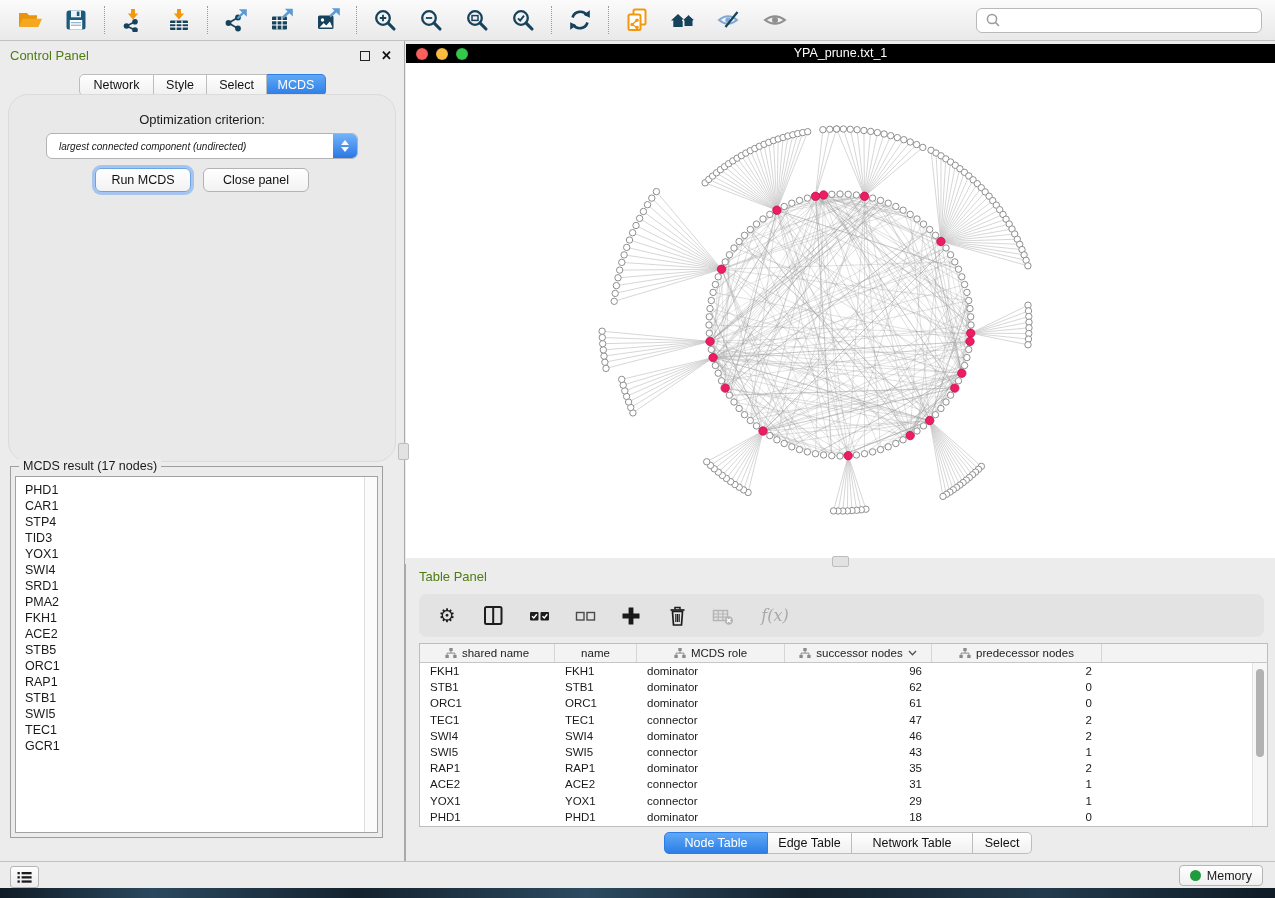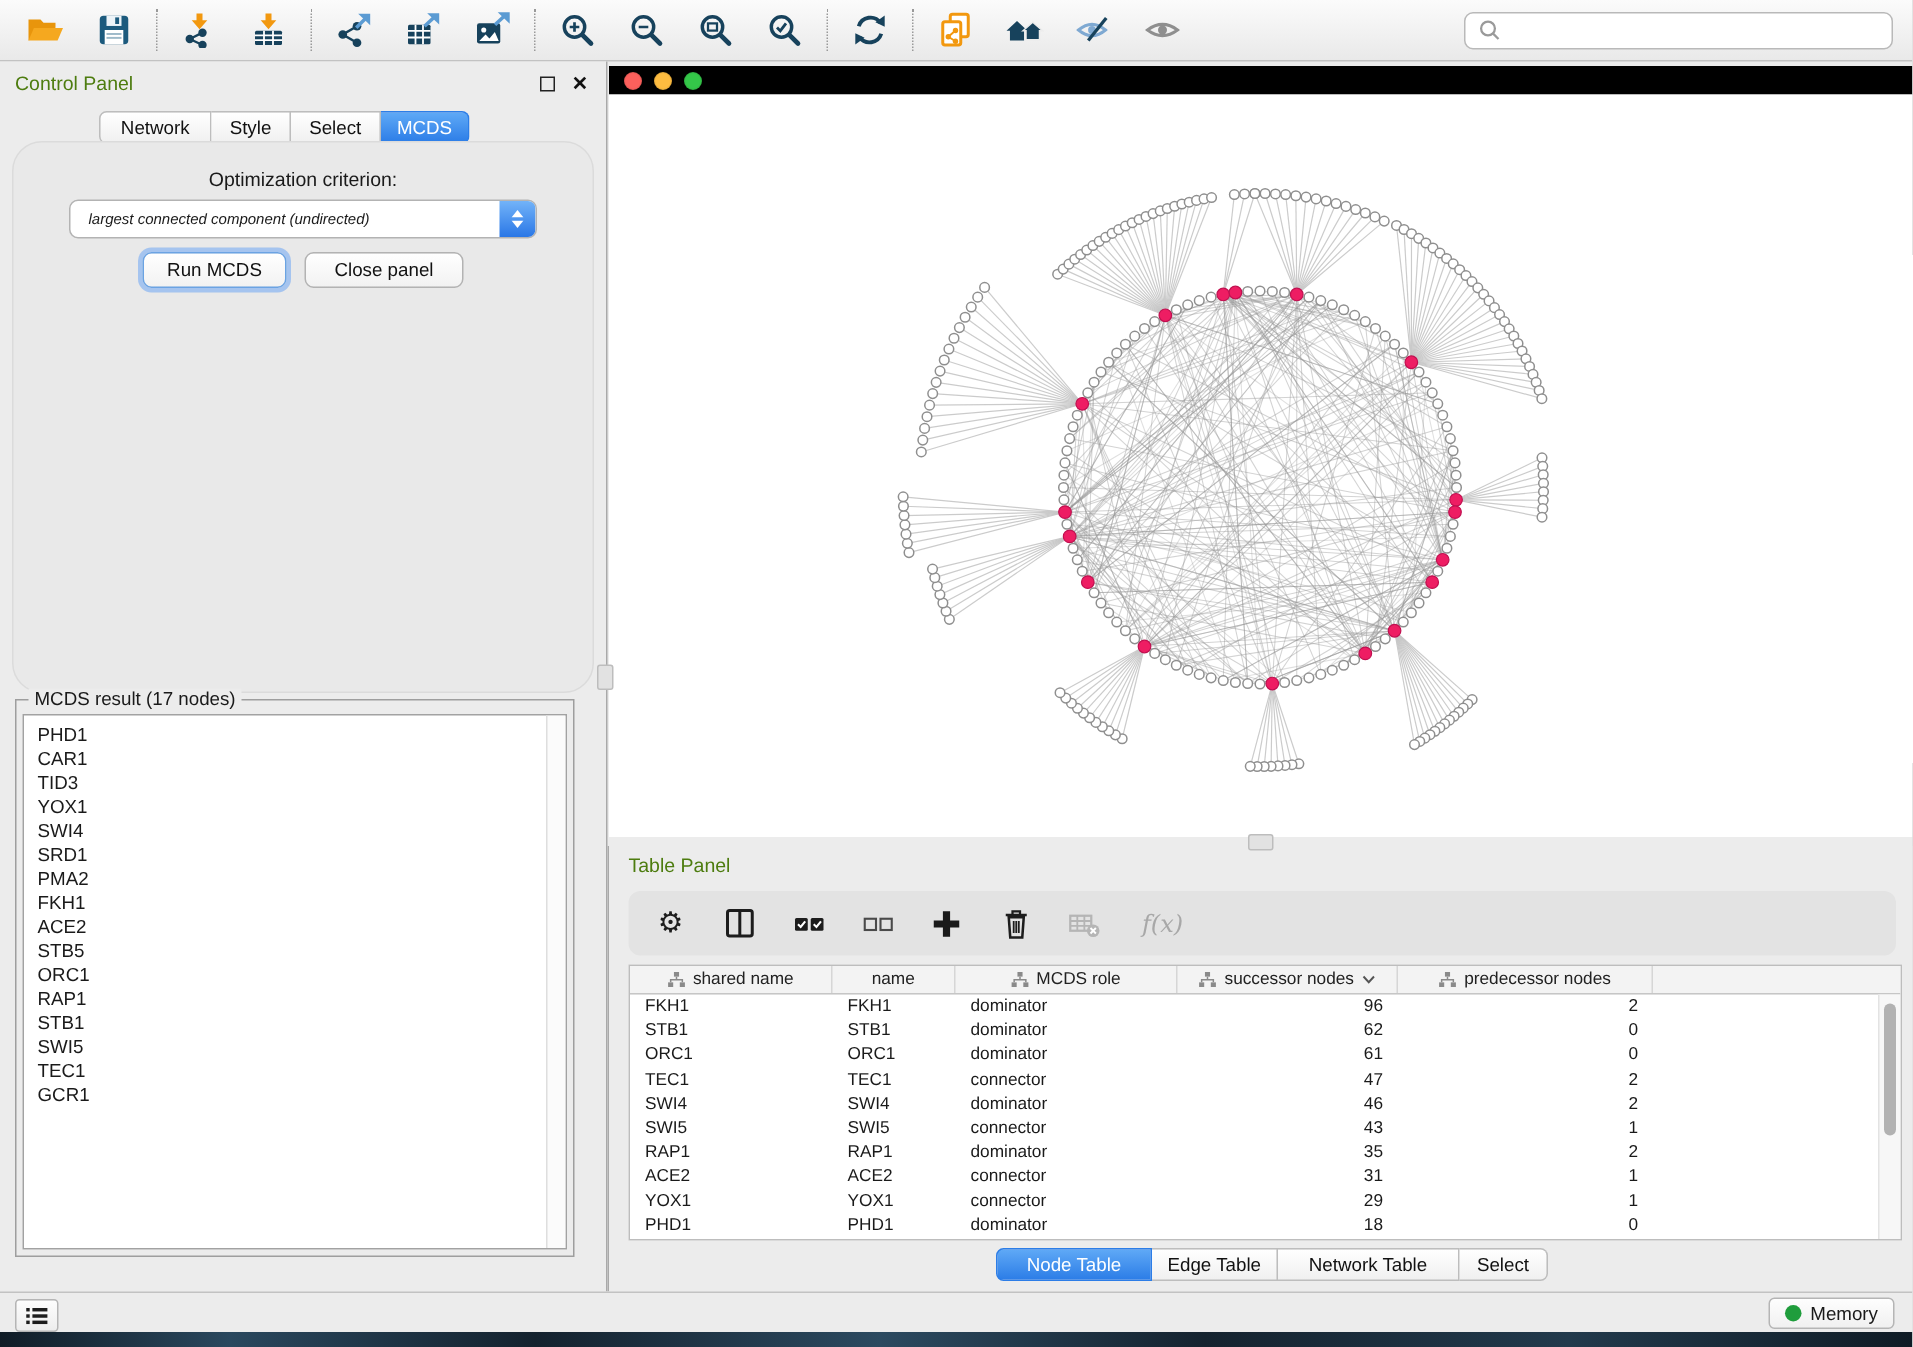--- a/index.html
+++ b/index.html
@@ -18,21 +18,21 @@
   .float-icon{width:8px;height:8px;border:1.5px solid #222;display:inline-block;}
   .close-icon{font-size:13px;font-weight:bold;color:#111;line-height:10px;}
   
   .control-panel{position:absolute;left:0;top:41px;width:405px;height:820px;background:#ececec;border-right:1px solid #a9a9a9;box-sizing:border-box;}
   .cp-titlebar{position:absolute;left:10px;right:12px;top:7px;display:flex;justify-content:space-between;align-items:center;}
   .seg-tabs{display:flex;}
   .seg{height:22px;box-sizing:border-box;border:1px solid #bdbdbd;border-left:none;background:linear-gradient(#ffffff,#f0f0f0);font-size:12.5px;display:flex;align-items:center;justify-content:center;color:#111;cursor:default;}
   .seg:first-child{border-left:1px solid #bdbdbd;border-radius:5px 0 0 5px;}
   .seg:last-child{border-radius:0 5px 5px 0;}
   .seg.active{background:linear-gradient(#5fa9f6,#2c7de7);color:#fff;border-color:#2c7de7;}
-  .cp-tabs{position:absolute;left:66px;top:33px;justify-content:center;}
+  .cp-tabs{position:absolute;left:79px;top:33px;justify-content:center;}
   .cp-card{position:absolute;left:8px;top:53px;width:388px;height:368px;background:#e9e9e9;border:1px solid #dbdbdb;border-radius:20px;box-sizing:border-box;}
   .opt-label{position:absolute;top:17px;left:0;width:100%;text-align:center;font-size:13px;}
   .dropdown{position:absolute;left:37px;top:38px;width:312px;height:26px;background:#fff;border:1px solid #b3b3b3;border-radius:6px;display:flex;align-items:stretch;box-sizing:border-box;overflow:hidden;}
   .dropdown-text{flex:1;font-size:10px;padding-left:12px;display:flex;align-items:center;white-space:nowrap;font-style:italic;}
   .dropdown-cap{width:24px;background:linear-gradient(#72b3f8,#2a77e6);display:flex;flex-direction:column;align-items:center;justify-content:center;gap:2px;}
   .btn{position:absolute;height:24px;background:linear-gradient(#ffffff,#f2f2f2);border:1px solid #b3b3b3;border-radius:6px;font-size:12.5px;display:flex;align-items:center;justify-content:center;box-sizing:border-box;color:#111;cursor:default;}
   .btn-run{left:86px;top:73px;width:96px;border-color:#6ba3e3;box-shadow:0 0 0 3px rgba(98,160,245,.5);}
   .btn-closepanel{left:194px;top:73px;width:106px;}
   .fieldset{position:absolute;left:10px;top:425px;width:373px;height:372px;border:1px solid #9e9e9e;box-sizing:border-box;}
   .fieldset-legend{position:absolute;top:-8px;left:8px;background:#ececec;padding:0 4px;font-size:12.5px;}
@@ -265,20 +265,21 @@
       </div>
       <div class="btn btn-run">Run MCDS</div>
       <div class="btn btn-closepanel">Close panel</div>
     </div>
     <div class="fieldset">
       <span class="fieldset-legend">MCDS result (17 nodes)</span>
       <div class="result-list">
         <div class="list-items" id="mcds-list">
             <div>PHD1</div>
             <div>CAR1</div>
+            <div>STP4</div>
             <div>TID3</div>
             <div>YOX1</div>
             <div>SWI4</div>
             <div>SRD1</div>
             <div>PMA2</div>
             <div>FKH1</div>
             <div>ACE2</div>
             <div>STB5</div>
             <div>ORC1</div>
             <div>RAP1</div>
@@ -293,20 +294,21 @@
   </div>
   <div class="v-nub"></div>
 
   <div class="network-window">
     <div class="net-titlebar">
       <span class="traffic">
         <span class="light" style="background:#fc605c"></span>
         <span class="light" style="background:#fdbc40"></span>
         <span class="light" style="background:#34c749"></span>
       </span>
+      <span class="net-title">YPA_prune.txt_1</span>
     </div>
     <div class="net-canvas">
       <svg id="graph" width="869" height="495" viewBox="0 0 869 495">
           <g>
             <line x1="458.5" y1="133.3" x2="474.5" y2="386.6" stroke="#979797" stroke-width="0.7" opacity="0.42"></line>
             <line x1="458.5" y1="133.3" x2="328.0" y2="339.0" stroke="#979797" stroke-width="0.7" opacity="0.42"></line>
             <line x1="458.5" y1="133.3" x2="312.2" y2="310.2" stroke="#979797" stroke-width="0.7" opacity="0.42"></line>
             <line x1="458.5" y1="133.3" x2="328.0" y2="185.0" stroke="#979797" stroke-width="0.7" opacity="0.42"></line>
             <line x1="458.5" y1="133.3" x2="319.2" y2="198.9" stroke="#979797" stroke-width="0.7" opacity="0.42"></line>
             <line x1="458.5" y1="133.3" x2="378.2" y2="143.5" stroke="#979797" stroke-width="0.7" opacity="0.42"></line>

